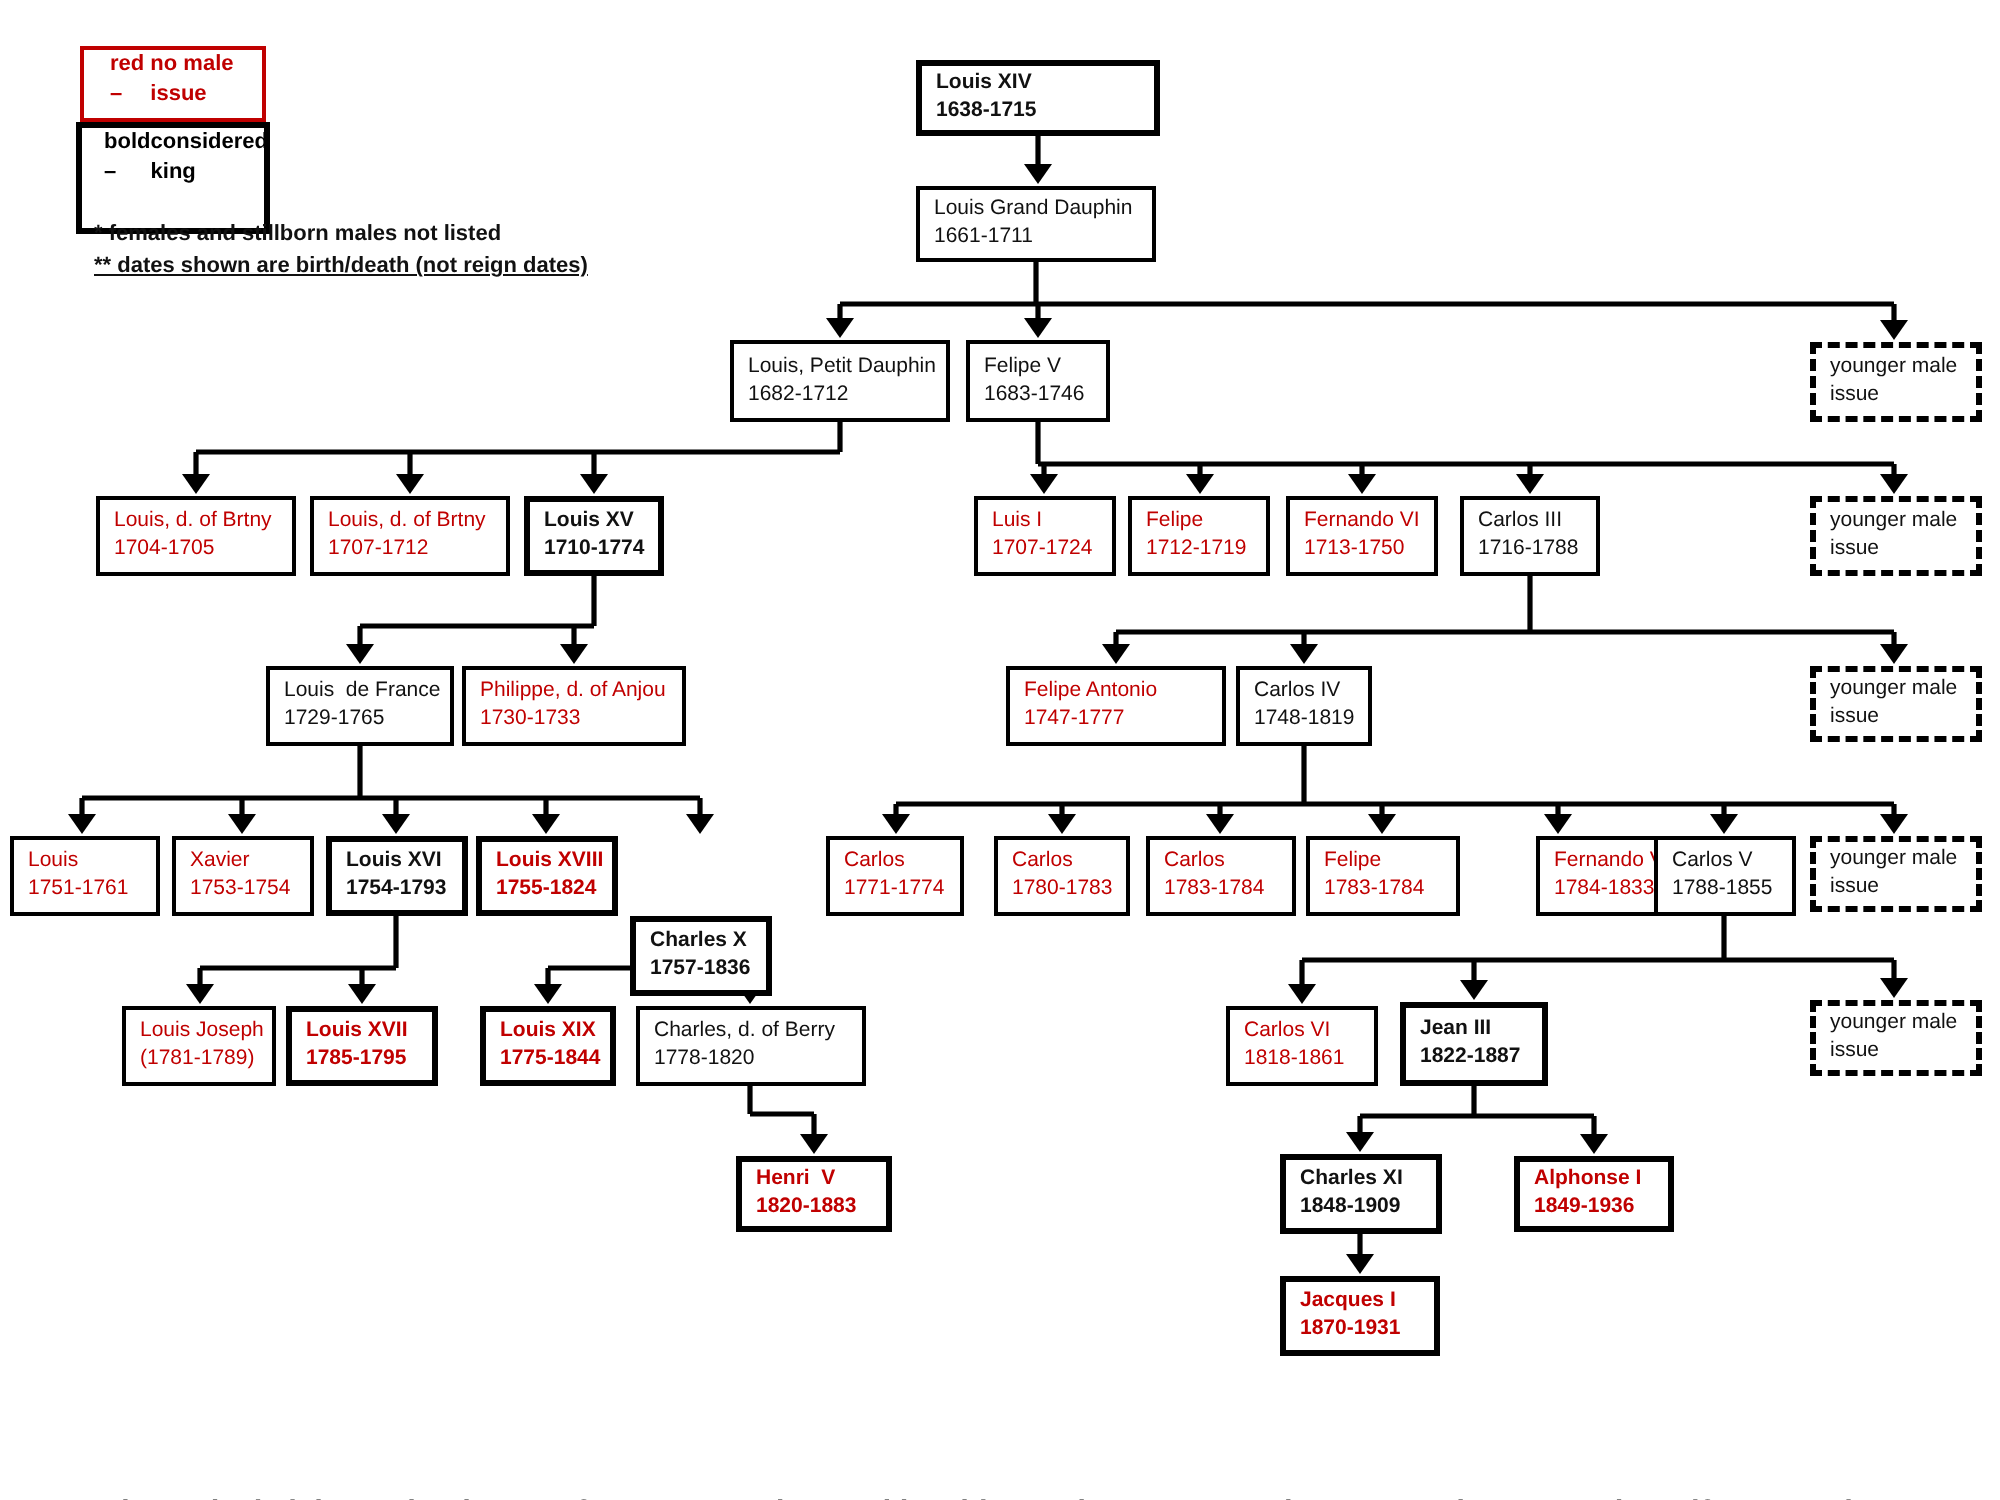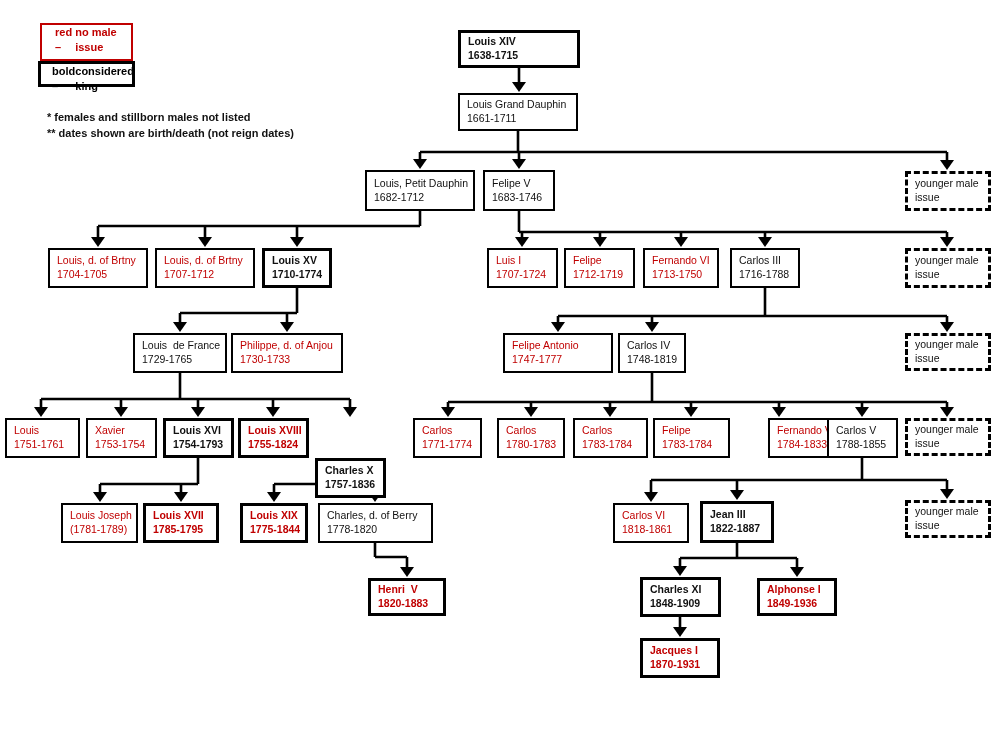--- a/index.html
+++ b/index.html
@@ -96,27 +96,27 @@
       <polygon points="790,567 804,567 797,577" fill="#000000"></polygon>
       <path d="M 680 617 L 680 629" fill="none" stroke="#000000" stroke-width="2.6"></path>
       <polygon points="673,627 687,627 680,637" fill="#000000"></polygon>
     </svg>
 
   <div id="legend-red" class="legend-box" style="left:40px;top:23px;width:93px;height:38px;">
     <div>red –</div>
     <div>no male issue</div>
   </div>
 
-  <div id="legend-bold" class="legend-box" style="left:38px;top:61px;width:97px;height:26px;">
+  <div id="legend-bold" class="legend-box" style="left:38px;top:61px;width:97px;height:56px;">
     <div>bold –</div>
     <div>considered king</div>
   </div>
 
   <div class="note" style="left:47px;top:111px;">* females and stillborn males not listed</div>
-  <div class="note" style="left:47px;top:127px;">** dates shown are birth/death (not reign dates)</div>
+  <div class="note" style="left:47px;top:127px;text-decoration:underline;">** dates shown are birth/death (not reign dates)</div>
 
   <div id="nodes-layer">
       <div class="node king" style="left: 458px; top: 30px; width: 122px; height: 38px;">
         <div class="nm">Louis XIV</div>
         <div class="dt">1638-1715</div>
       </div>
       <div class="node" style="left: 458px; top: 93px; width: 120px; height: 38px;">
         <div class="nm">Louis Grand Dauphin</div>
         <div class="dt">1661-1711</div>
       </div>

